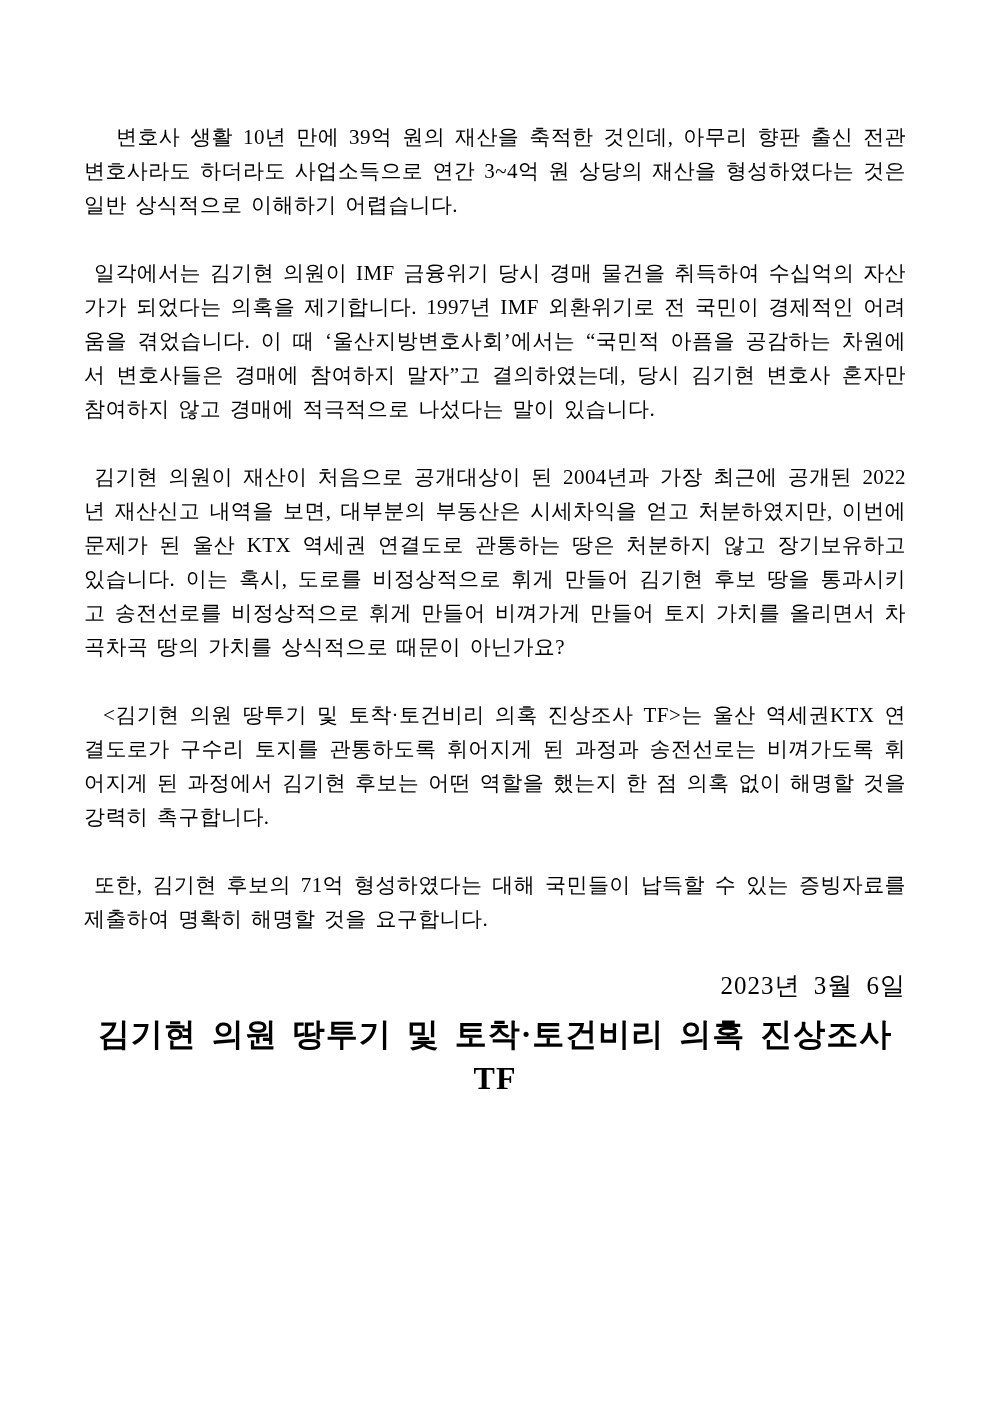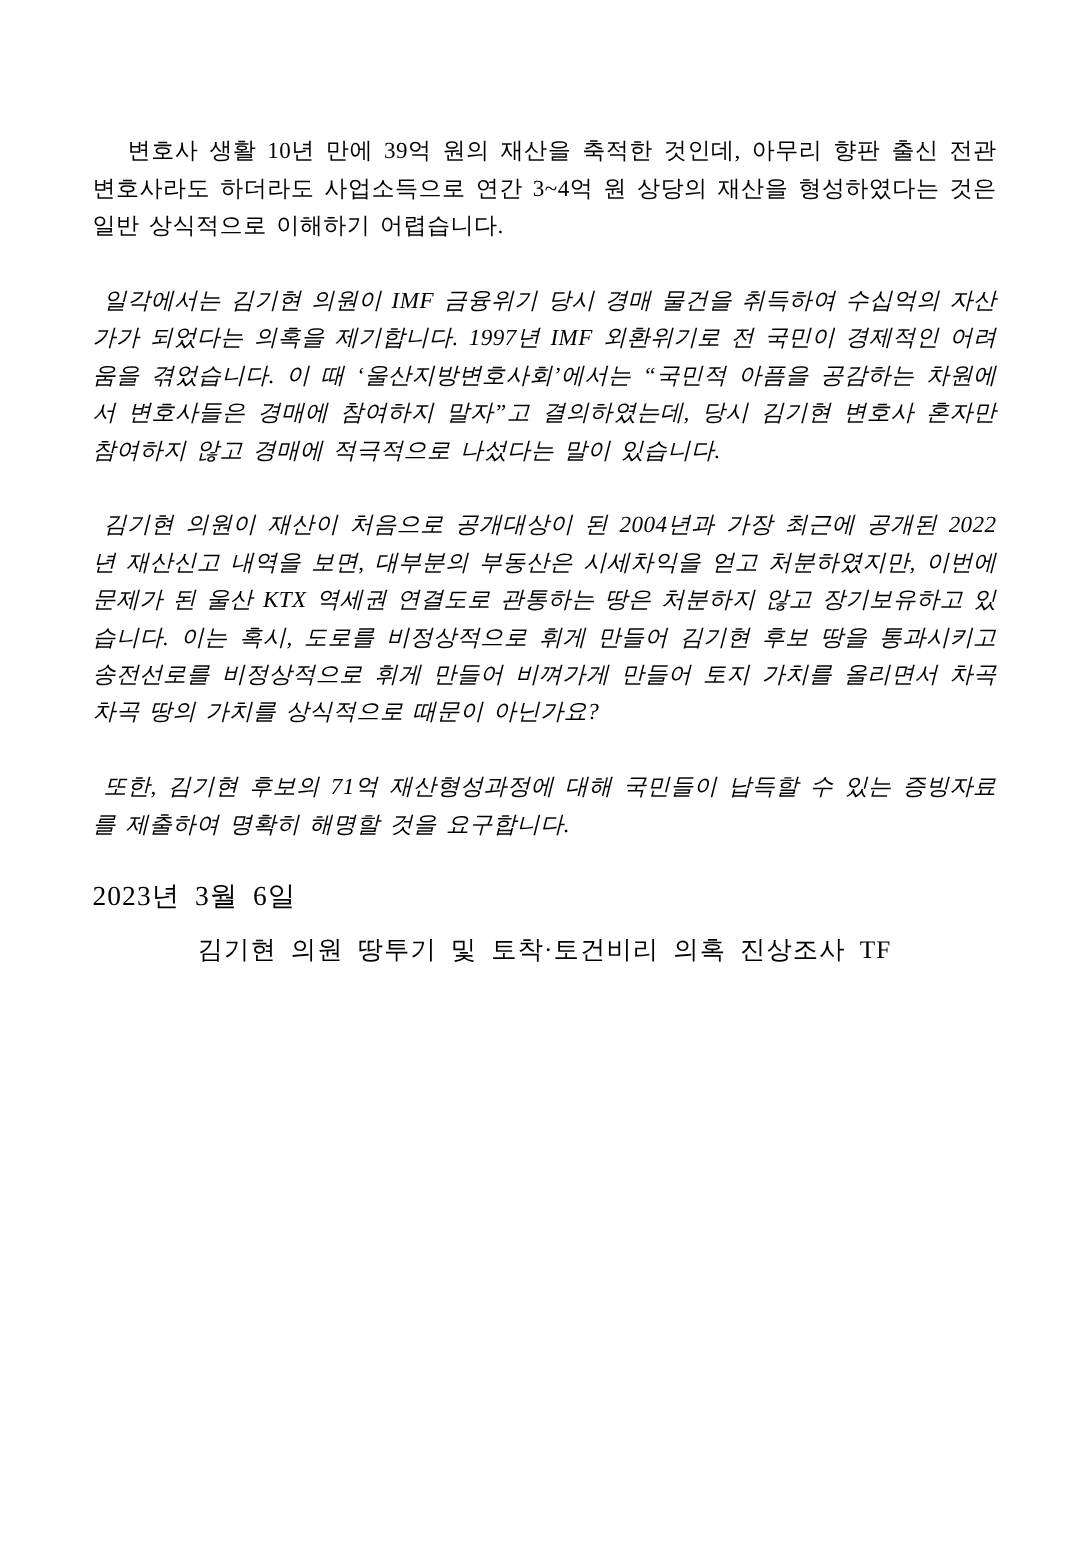--- a/index.html
+++ b/index.html
@@ -25,42 +25,43 @@
     text-align: justify;
     word-break: break-all;
     letter-spacing: 0.4px;
     word-spacing: 3px;
   }
   .para.no-gap {
     margin-bottom: 0;
   }
   .ind-2  { text-indent: 32px; }
   .ind-1  { text-indent: 19px; }
-  .ind-05 { text-indent: 10px; font-style: italic; }
+  .ind-05 { text-indent: 10px; }
   .date-line {
     margin: 30px 0 0 0;
     font-size: 25px;
     line-height: 40px;
-    text-align: left;
+    text-align: right;
     letter-spacing: 1px;
     word-spacing: 6px;
   }
   .signature-line {
     margin: 6px 0 0 0;
-    font-size: 23px;
+    font-size: 32px;
     line-height: 44px;
-    font-weight: 400;
+    font-weight: 700;
     text-align: center;
     letter-spacing: 1px;
     word-spacing: 6px;
   }
 </style>
 </head>
 <body>
 
 <div class="page">
   <p class="para ind-2">변호사 생활 10년 만에 39억 원의 재산을 축적한 것인데, 아무리 향판 출신 전관 변호사라도 하더라도 사업소득으로 연간 3~4억 원 상당의 재산을 형성하였다는 것은 일반 상식적으로 이해하기 어렵습니다.</p>
   <p class="para ind-05">일각에서는 김기현 의원이 IMF 금융위기 당시 경매 물건을 취득하여 수십억의 자산가가 되었다는 의혹을 제기합니다. 1997년 IMF 외환위기로 전 국민이 경제적인 어려움을 겪었습니다. 이 때 ‘울산지방변호사회’에서는 “국민적 아픔을 공감하는 차원에서 변호사들은 경매에 참여하지 말자”고 결의하였는데, 당시 김기현 변호사 혼자만 참여하지 않고 경매에 적극적으로 나섰다는 말이 있습니다.</p>
   <p class="para ind-05">김기현 의원이 재산이 처음으로 공개대상이 된 2004년과 가장 최근에 공개된 2022년 재산신고 내역을 보면, 대부분의 부동산은 시세차익을 얻고 처분하였지만, 이번에 문제가 된 울산 KTX 역세권 연결도로 관통하는 땅은 처분하지 않고 장기보유하고 있습니다. 이는 혹시, 도로를 비정상적으로 휘게 만들어 김기현 후보 땅을 통과시키고 송전선로를 비정상적으로 휘게 만들어 비껴가게 만들어 토지 가치를 올리면서 차곡차곡 땅의 가치를 상식적으로 때문이 아닌가요?</p>
-  <p class="para ind-05 no-gap">또한, 김기현 후보의 71억 재산형성과정에 대해 국민들이 납득할 수 있는 증빙자료를 제출하여 명확히 해명할 것을 요구합니다.</p>
+  <p class="para ind-1">&lt;김기현 의원 땅투기 및 토착·토건비리 의혹 진상조사 TF&gt;는 울산 역세권KTX 연결도로가 구수리 토지를 관통하도록 휘어지게 된 과정과 송전선로는 비껴가도록 휘어지게 된 과정에서 김기현 후보는 어떤 역할을 했는지 한 점 의혹 없이 해명할 것을 강력히 촉구합니다.</p>
+  <p class="para ind-05 no-gap">또한, 김기현 후보의 71억 형성하였다는 대해 국민들이 납득할 수 있는 증빙자료를 제출하여 명확히 해명할 것을 요구합니다.</p>
   <p class="date-line">2023년 3월 6일</p>
   <p class="signature-line">김기현 의원 땅투기 및 토착·토건비리 의혹 진상조사 TF</p>
 </div>
 
 </body></html>

